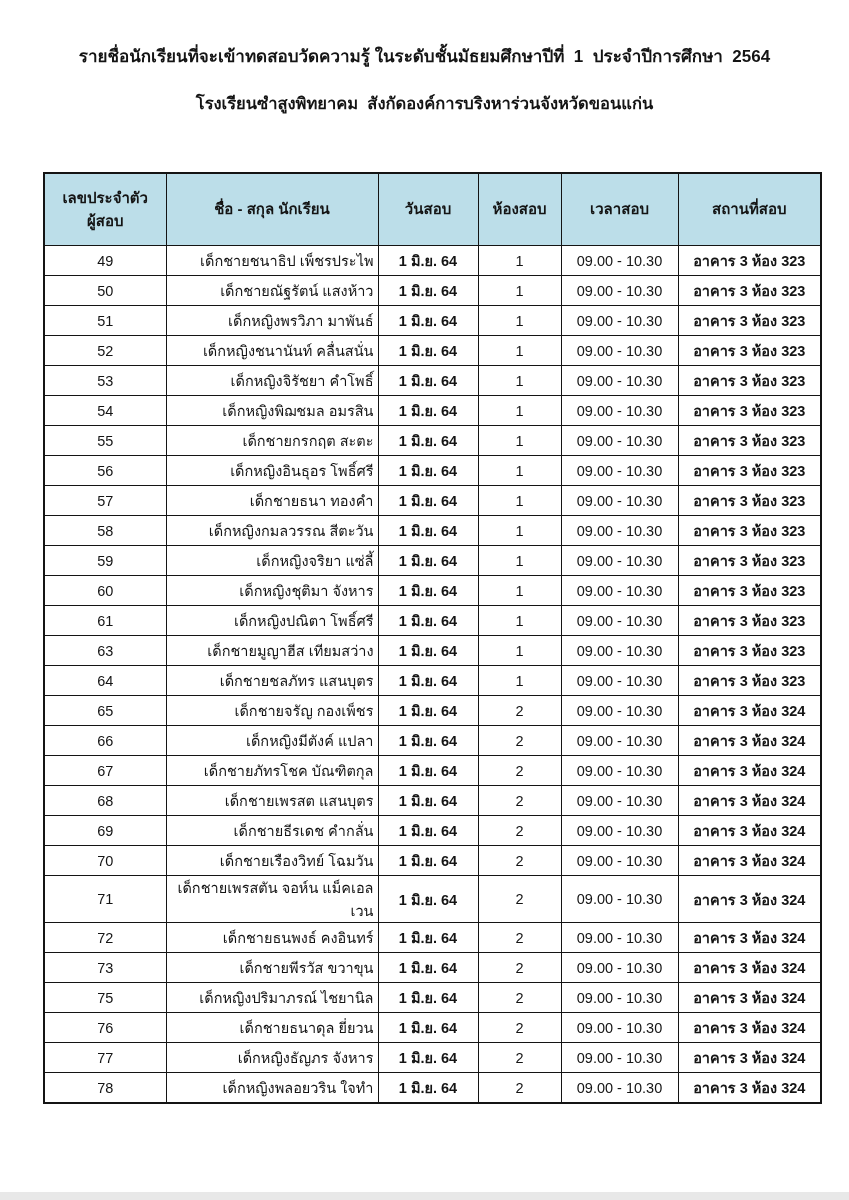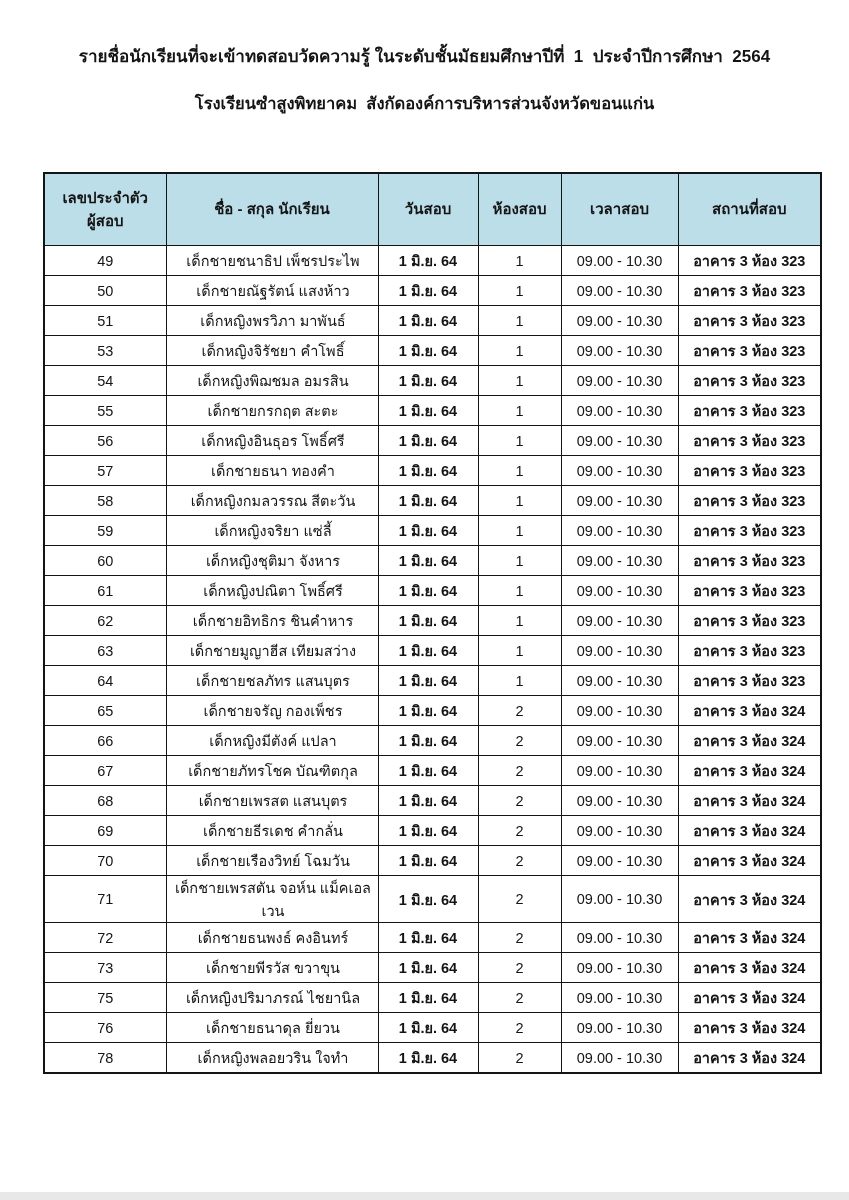--- a/index.html
+++ b/index.html
@@ -62,42 +62,42 @@
     padding: 0 2px;
   }
   .exam-table td {
     height: 29px;
     font-size: 14.5px;
     text-align: center;
     padding: 0 4px;
     background: #ffffff;
   }
   .exam-table td.cell-name {
-    text-align: center;
+    text-align: right;
     padding-left: 6px;
   }
   .exam-table td.cell-date,
   .exam-table td.cell-location {
     font-weight: bold;
   }
   col.c-id   { width: 122px; }
   col.c-name { width: 212px; }
   col.c-date { width: 100px; }
   col.c-room { width: 83px;  }
   col.c-time { width: 117px; }
   col.c-loc  { width: 143px; }
 </style>
 </head>
 <body>
 
 <div class="page">
 
   <div class="title-line title-main">รายชื่อนักเรียนที่จะเข้าทดสอบวัดความรู้ ในระดับชั้นมัธยมศึกษาปีที่  1  ประจำปีการศึกษา  2564</div>
 
-  <div class="title-line title-school">โรงเรียนซำสูงพิทยาคม  สังกัดองค์การบริหารส่วนจังหวัดขอนแก่น</div>
+  <div class="title-line title-school">โรงเรียนซำสูงพิทยาคม  สังกัดองค์การบริงหาร่วนจังหวัดขอนแก่น</div>
 
   <div class="title-line title-group">
     <span class="underline-wrap"><span>กลุ่มที่ 2</span><span class="group-gap"></span><span>สอบวันที่  1  มิถุนายน 2564</span></span>
   </div>
 
   <table class="exam-table">
     <colgroup>
       <col class="c-id">
         <col class="c-name">
         <col class="c-date">
@@ -135,20 +135,28 @@
         </tr>
         <tr>
           <td class="cell-id">51</td>
           <td class="cell-name">เด็กหญิงพรวิภา  มาพันธ์</td>
           <td class="cell-date">1 มิ.ย. 64</td>
           <td class="cell-room">1</td>
           <td class="cell-time">09.00 - 10.30</td>
           <td class="cell-location">อาคาร 3 ห้อง 323</td>
         </tr>
         <tr>
+          <td class="cell-id">52</td>
+          <td class="cell-name">เด็กหญิงชนานันท์ คลื่นสนั่น</td>
+          <td class="cell-date">1 มิ.ย. 64</td>
+          <td class="cell-room">1</td>
+          <td class="cell-time">09.00 - 10.30</td>
+          <td class="cell-location">อาคาร 3 ห้อง 323</td>
+        </tr>
+        <tr>
           <td class="cell-id">53</td>
           <td class="cell-name">เด็กหญิงจิรัชยา  คำโพธิ์</td>
           <td class="cell-date">1 มิ.ย. 64</td>
           <td class="cell-room">1</td>
           <td class="cell-time">09.00 - 10.30</td>
           <td class="cell-location">อาคาร 3 ห้อง 323</td>
         </tr>
         <tr>
           <td class="cell-id">54</td>
           <td class="cell-name">เด็กหญิงพิฌชมล  อมรสิน</td>
@@ -207,28 +215,20 @@
         </tr>
         <tr>
           <td class="cell-id">61</td>
           <td class="cell-name">เด็กหญิงปณิตา  โพธิ์ศรี</td>
           <td class="cell-date">1 มิ.ย. 64</td>
           <td class="cell-room">1</td>
           <td class="cell-time">09.00 - 10.30</td>
           <td class="cell-location">อาคาร 3 ห้อง 323</td>
         </tr>
         <tr>
-          <td class="cell-id">62</td>
-          <td class="cell-name">เด็กชายอิทธิกร  ชินคำหาร</td>
-          <td class="cell-date">1 มิ.ย. 64</td>
-          <td class="cell-room">1</td>
-          <td class="cell-time">09.00 - 10.30</td>
-          <td class="cell-location">อาคาร 3 ห้อง 323</td>
-        </tr>
-        <tr>
           <td class="cell-id">63</td>
           <td class="cell-name">เด็กชายมูญาฮีส  เทียมสว่าง</td>
           <td class="cell-date">1 มิ.ย. 64</td>
           <td class="cell-room">1</td>
           <td class="cell-time">09.00 - 10.30</td>
           <td class="cell-location">อาคาร 3 ห้อง 323</td>
         </tr>
         <tr>
           <td class="cell-id">64</td>
           <td class="cell-name">เด็กชายชลภัทร  แสนบุตร</td>
@@ -319,20 +319,28 @@
         </tr>
         <tr>
           <td class="cell-id">76</td>
           <td class="cell-name">เด็กชายธนาดุล  ยี่ยวน</td>
           <td class="cell-date">1 มิ.ย. 64</td>
           <td class="cell-room">2</td>
           <td class="cell-time">09.00 - 10.30</td>
           <td class="cell-location">อาคาร 3 ห้อง 324</td>
         </tr>
         <tr>
+          <td class="cell-id">77</td>
+          <td class="cell-name">เด็กหญิงธัญภร  จังหาร</td>
+          <td class="cell-date">1 มิ.ย. 64</td>
+          <td class="cell-room">2</td>
+          <td class="cell-time">09.00 - 10.30</td>
+          <td class="cell-location">อาคาร 3 ห้อง 324</td>
+        </tr>
+        <tr>
           <td class="cell-id">78</td>
           <td class="cell-name">เด็กหญิงพลอยวริน  ใจทำ</td>
           <td class="cell-date">1 มิ.ย. 64</td>
           <td class="cell-room">2</td>
           <td class="cell-time">09.00 - 10.30</td>
           <td class="cell-location">อาคาร 3 ห้อง 324</td>
         </tr>
       </tbody>
   </table>
 

